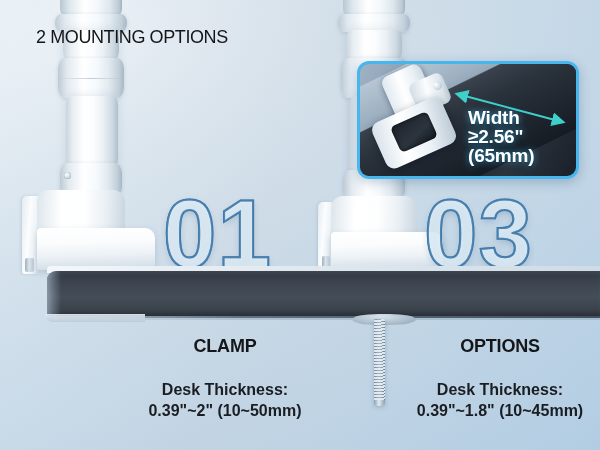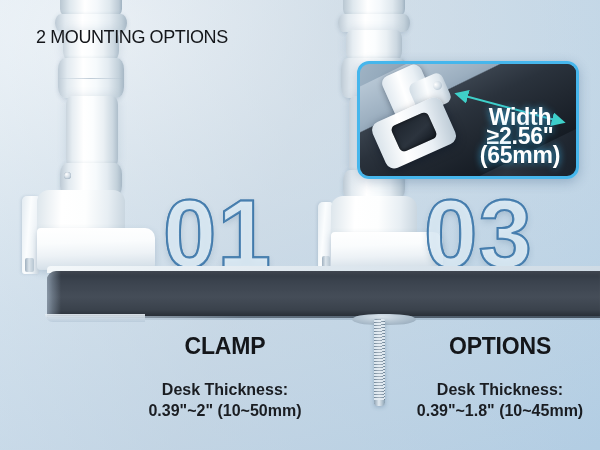--- a/index.html
+++ b/index.html
@@ -279,37 +279,36 @@
     width: 9px; height: 9px;
     border-radius: 50%;
     transform: rotate(-24deg);
     background: radial-gradient(circle at 35% 32%, #ffffff, #cfdae3 55%, #93a7b8 100%);
   }
   #inset-arrow { position: absolute; left: 0; top: 0; width: 216px; height: 112px; }
   #inset-text {
     position: absolute;
     left: 108px; top: 44px;
     width: 104px;
-    text-align: center;
     color: #ffffff;
     font-weight: bold;
-    font-size: 23px;
+    font-size: 19px;
     line-height: 19px;
     letter-spacing: -0.2px;
     text-shadow: 0 0 7px rgba(60,185,240,0.85), 0 1px 2px rgba(0,0,0,0.55);
   }
 
   
   .label-block {
     position: absolute;
     text-align: center;
     z-index: 30;
   }
   .label-title {
-    font-size: 23px;
+    font-size: 18px;
     font-weight: bold;
     color: #14161a;
     letter-spacing: -0.2px;
     line-height: 28px;
   }
   .label-sub {
     font-size: 16px;
     font-weight: bold;
     color: #1a1d22;
     line-height: 21px;

